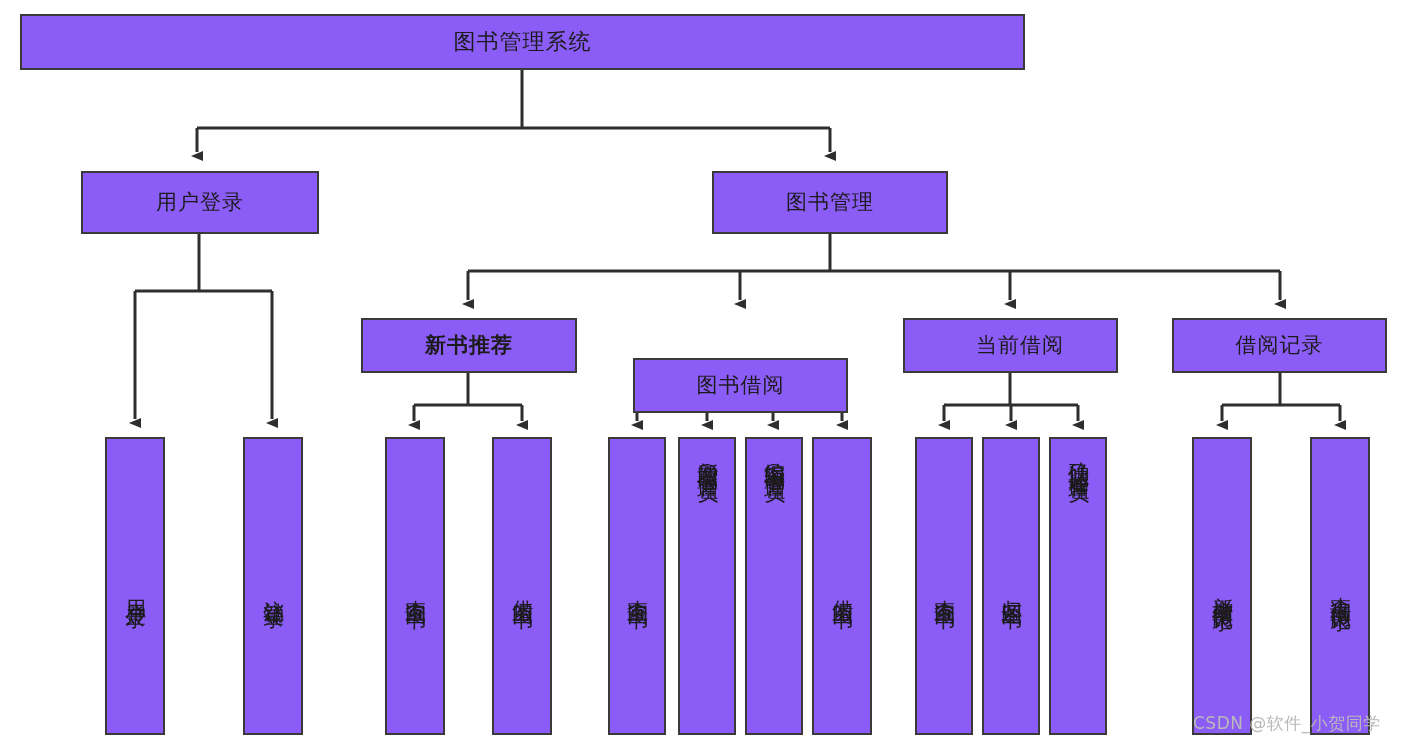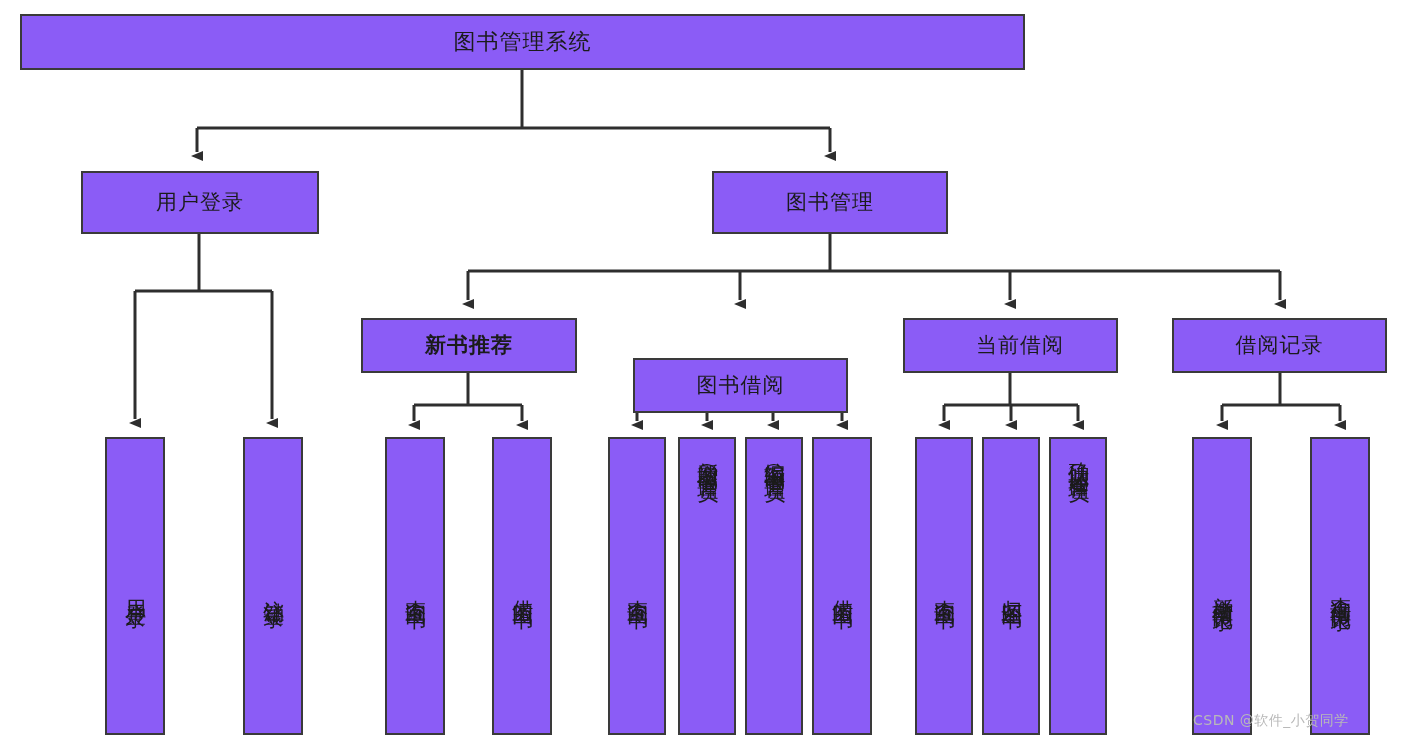--- a/index.html
+++ b/index.html
@@ -67,21 +67,21 @@
     text-align: left;
   }
   .node.vert.mid .node-label {
     margin-top: auto;
     margin-bottom: auto;
   }
   .watermark {
     position: absolute;
     left: 1193px;
     top: 712px;
-    font-size: 14px;
+    font-size: 17px;
     color: #b9b9b9;
     letter-spacing: 0.5px;
     white-space: nowrap;
     z-index: 5;
   }
 </style>
 </head>
 <body>
 
 <div id="diagram-root">

